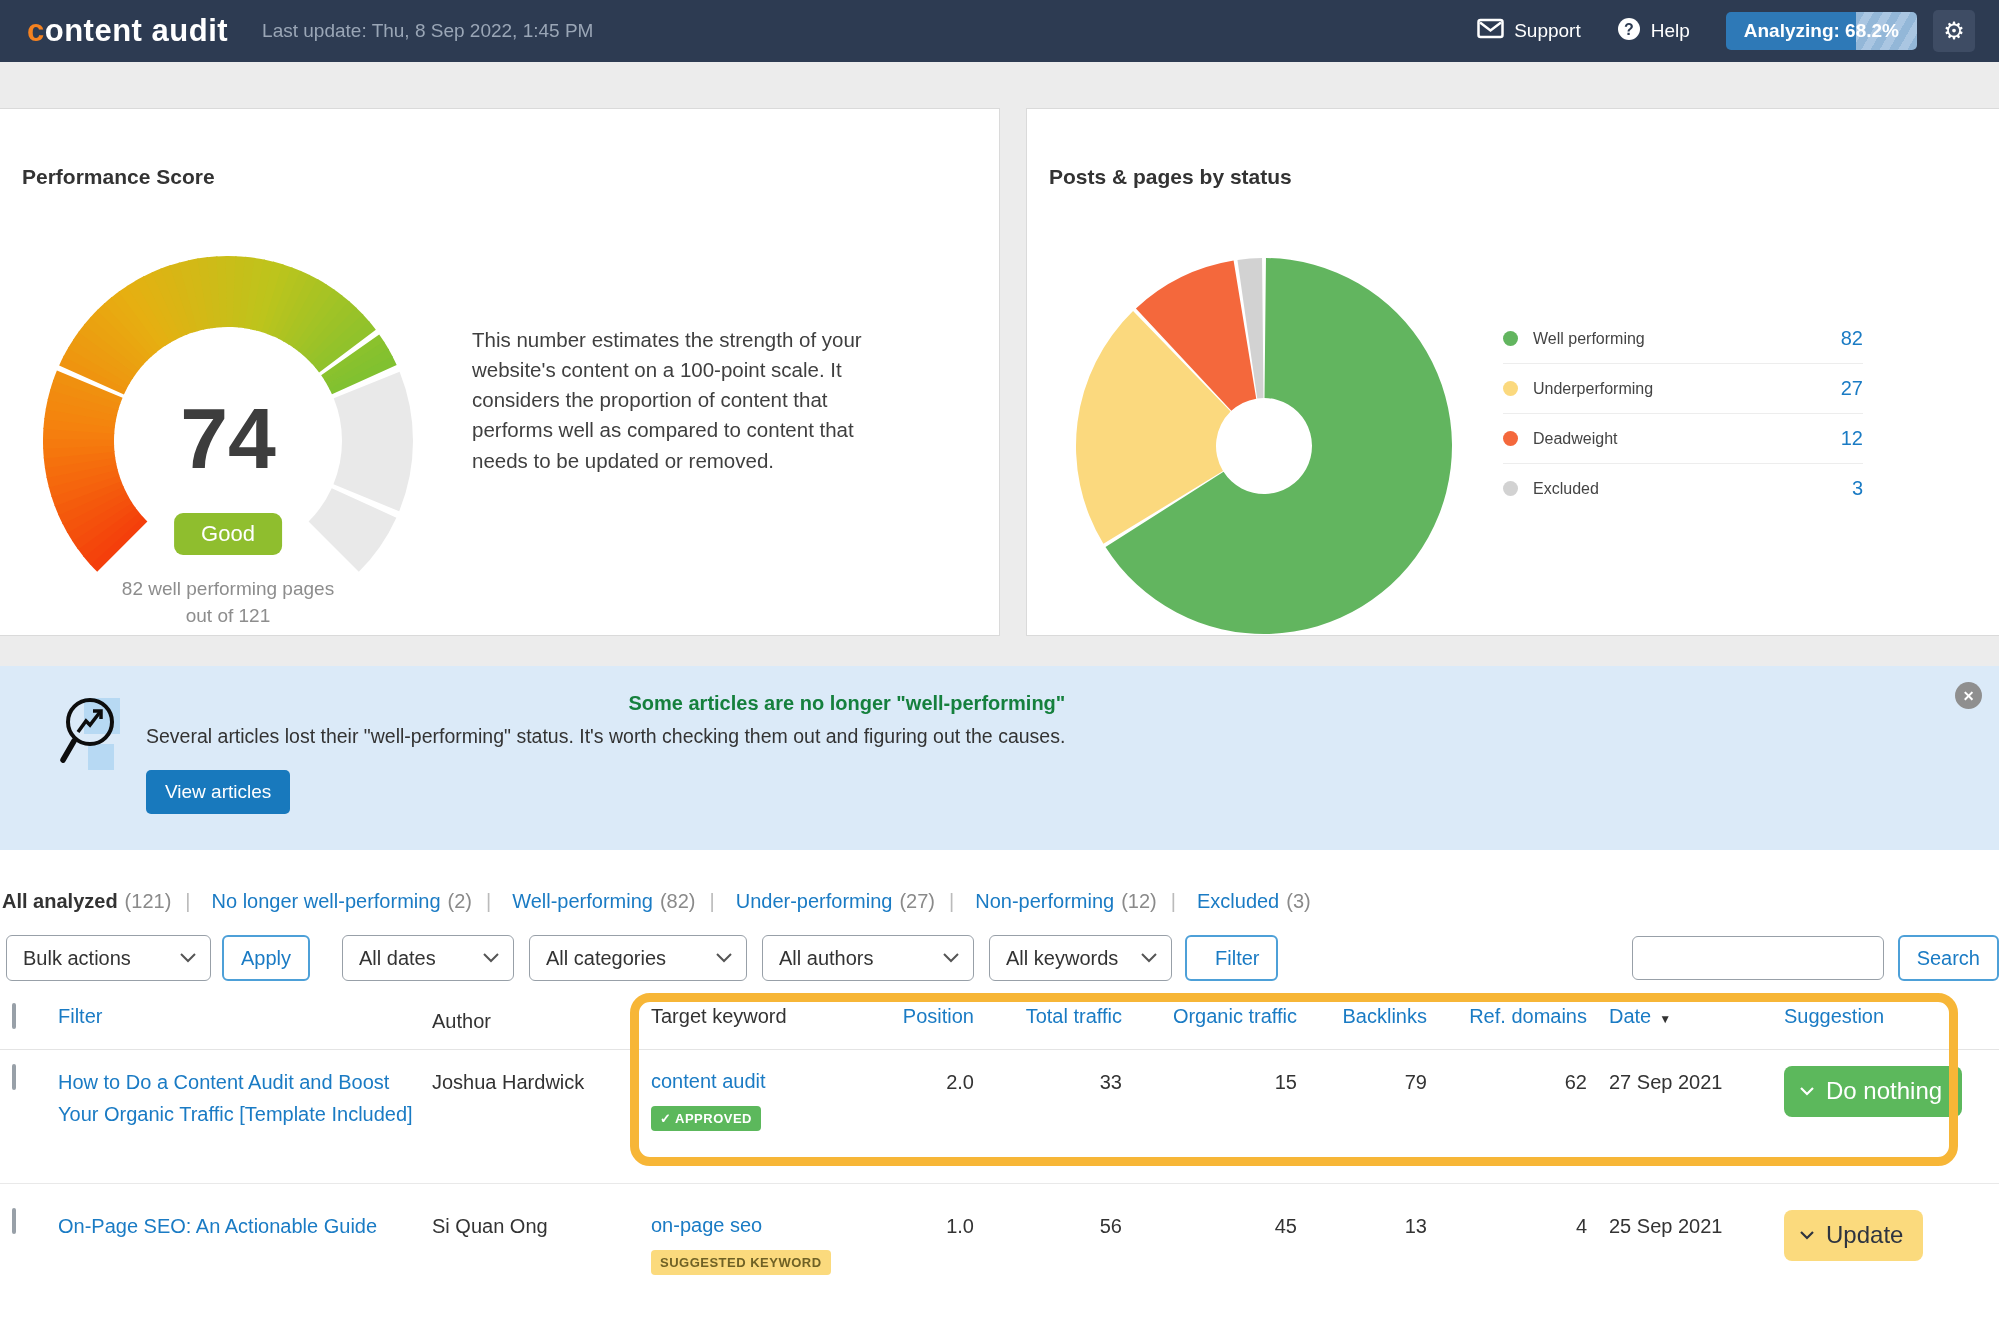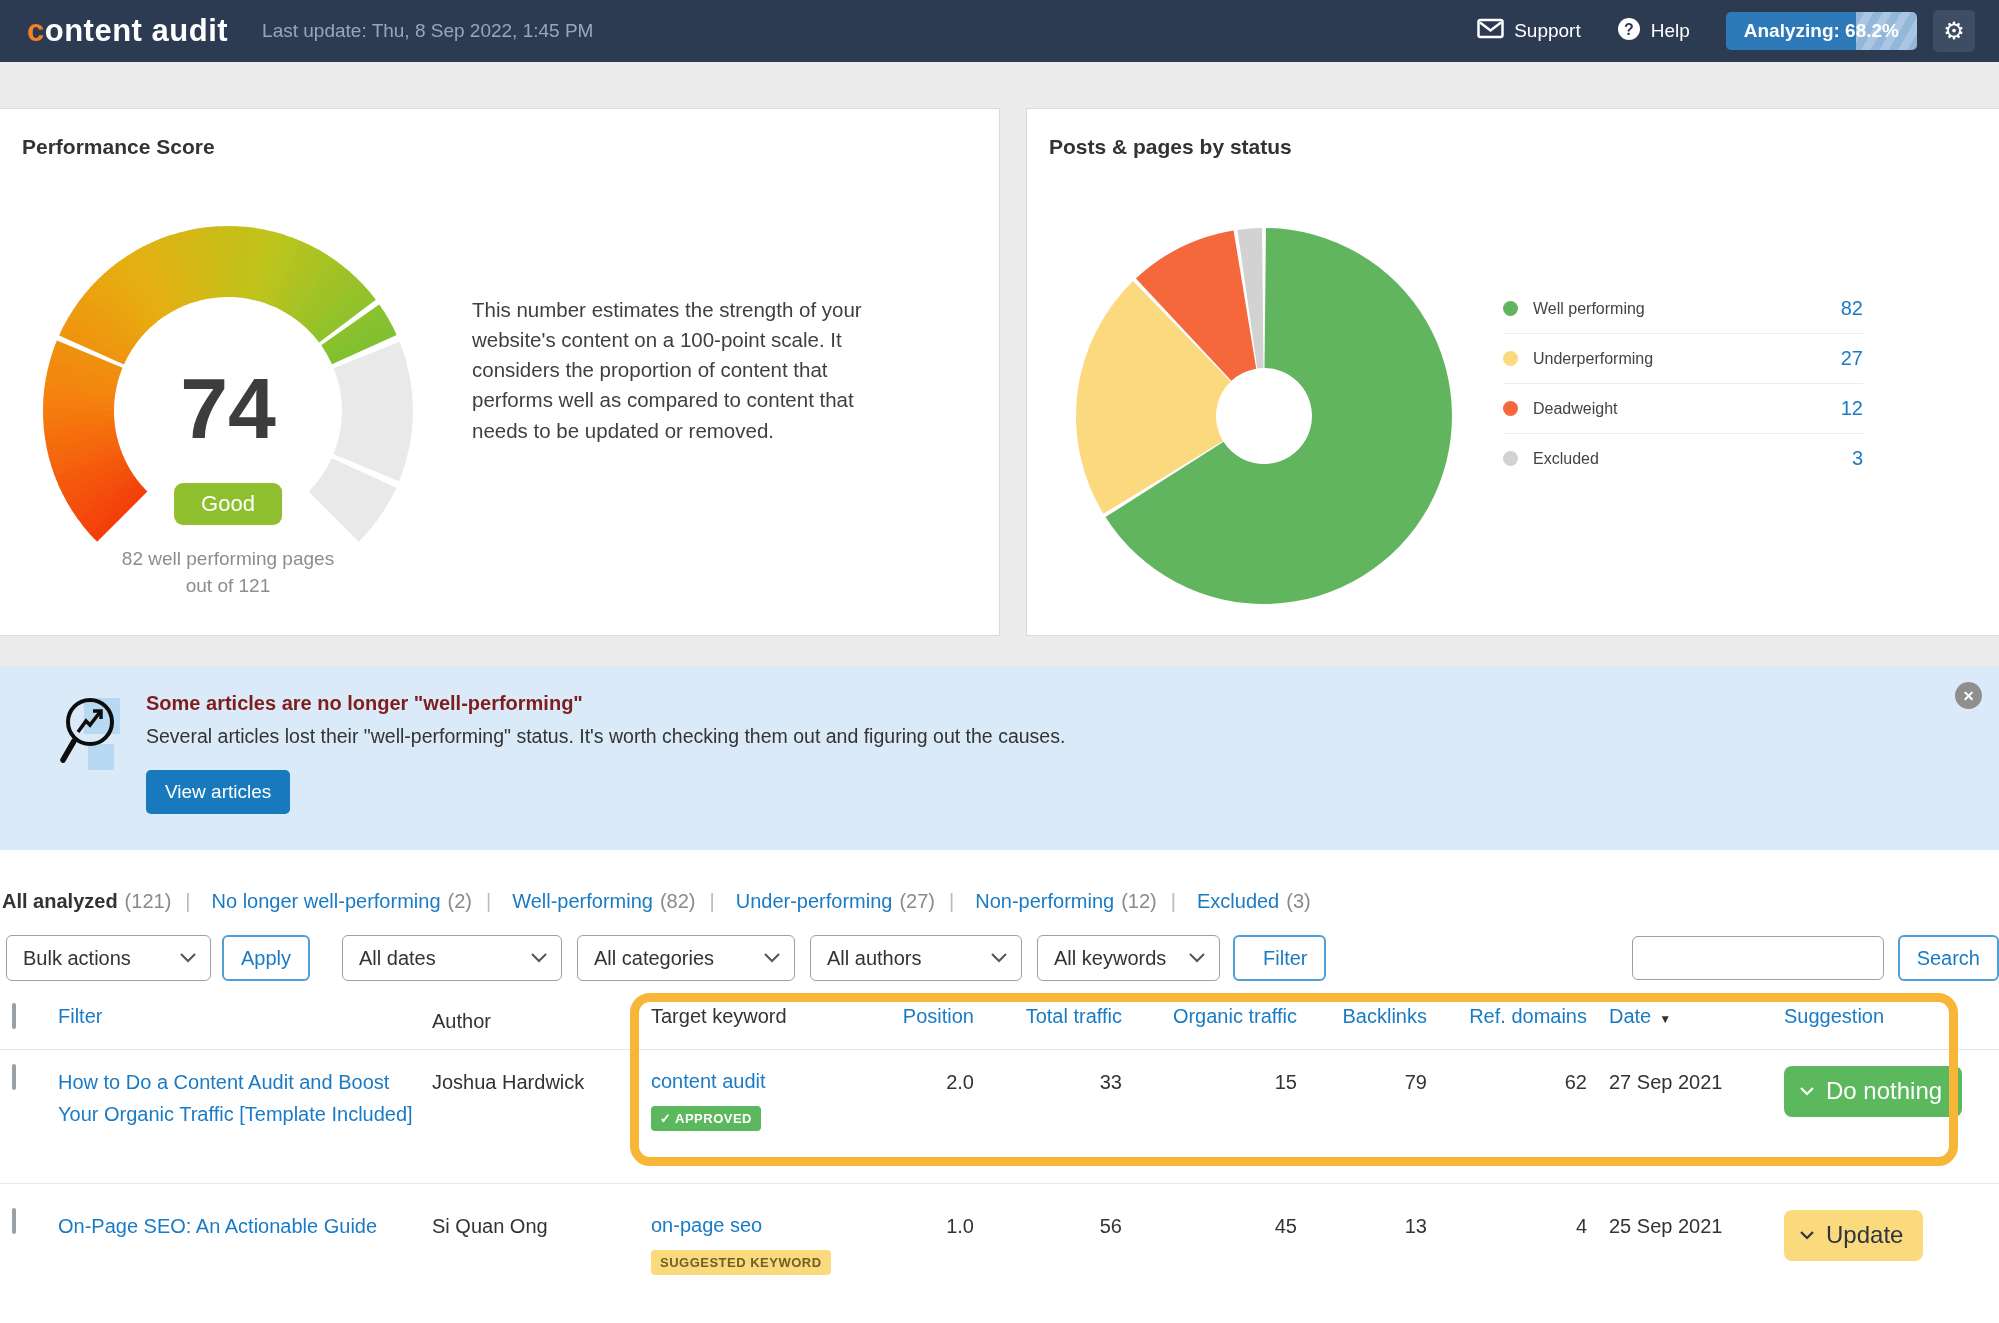--- a/index.html
+++ b/index.html
@@ -18,21 +18,21 @@
     background-image: linear-gradient(90deg, #2e79b7 0 68.2%, rgba(255,255,255,0) 68.2%),
                       repeating-linear-gradient(120deg, #93b7d8 0 8px, #aac6e2 8px 16px); }
   .gear-btn { width:42px; height:42px; background:#3e4c64; border-radius:5px; display:flex; align-items:center; justify-content:center;
     color:#fff; font-size:24px; cursor:pointer; }
 
   
   .panels { display:flex; gap:26px; margin-top:46px; height:528px; }
   .panel { background:#fff; border:1px solid #dadada; }
   .panel-left { width:1000px; border-left:none; }
   .panel-right { flex:1; border-right:none; }
-  .panel-title { font-size:21px; font-weight:bold; color:#333; padding:26px 0 0 22px; }
+  .panel-title { font-size:21px; font-weight:bold; color:#333; padding:26px 0 0 22px;margin-top:30px; }
   .panel-body { display:flex; margin-top:12px; }
 
   .gauge-col { position:relative; width:460px; height:440px; margin-top:30px; }
   #gauge-svg { display:block; margin-left:18px; }
   .gauge-num { position:absolute; left:18px; top:164px; width:420px; text-align:center;
     font-size:86px; font-weight:bold; color:#3d3d3d; line-height:1; }
   .gauge-badge { position:absolute; left:228px; top:282px; transform:translateX(-50%);
     background:#8fbe2e; color:#fff; font-size:22px; padding:8px 27px; border-radius:9px; }
   .gauge-caption { position:absolute; left:18px; top:345px; width:420px; text-align:center;
     color:#8d8d8d; font-size:19px; line-height:1.4; }
@@ -45,21 +45,21 @@
   .legend-dot { width:15px; height:15px; border-radius:50%; margin-right:15px; flex:none; }
   .legend-label { flex:1; font-size:16px; color:#444; }
   .legend-value { font-size:20px; color:#1a7bc4; }
 
   
   .banner { position:relative; margin-top:30px; background:#dbeaf8; padding:26px 0 36px 58px; display:flex; }
   .banner-icon { width:88px; flex:none; position:relative; }
   .banner-icon .sq1 { position:absolute; left:26px; top:6px; width:36px; height:36px; background:#b7d9f3; }
   .banner-icon .sq2 { position:absolute; left:30px; top:52px; width:26px; height:26px; background:#b7d9f3; }
   .banner-icon svg { position:relative; }
-  .banner-title { font-size:20px; font-weight:bold; color:#7f1d1d; }
+  .banner-title { font-size:20px; font-weight:bold; color:#15803d;text-align:right; }
   .banner-body { font-size:19.5px; color:#333; margin-top:10px; }
   .banner-btn { display:inline-block; margin-top:22px; background:#1879bd; color:#fff; font-size:19px;
     padding:11px 19px; border-radius:5px; border:none; cursor:pointer; font-family:inherit; }
   .banner-close { position:absolute; top:16px; right:17px; width:27px; height:27px; border-radius:50%;
     background:#8f8f8f; color:#fff; font-size:14px; font-weight:bold; display:flex; align-items:center; justify-content:center; cursor:pointer; }
 
   
   .content { background:#fff; padding-top:40px; min-height:480px; }
   .tabs { display:flex; align-items:center; padding-left:2px; font-size:20px; white-space:nowrap; }
   .tab { display:inline-flex; gap:7px; align-items:center; color:#1a7bc4; text-decoration:none; cursor:pointer; }
@@ -67,21 +67,21 @@
   .tab.active { color:#333; cursor:default; }
   .tab.active .lbl { font-weight:bold; }
   .tabs .tab:not(:first-child)::before { content:"|"; color:#bbb; font-weight:normal; margin:0 14px; }
 
   .toolbar { display:flex; align-items:center; margin-top:22px; padding-left:6px; padding-right:0; }
   .sel { height:46px; border:1px solid #98a0a8; border-radius:6px; background:#fff; display:flex; align-items:center;
     justify-content:space-between; padding:0 14px 0 16px; font-size:20px; color:#333; cursor:pointer; }
   .sel svg { margin-left:14px; flex:none; }
   .btn-outline { height:46px; border:2px solid #4da0d8; border-radius:6px; background:#fff; color:#1a7bc4;
     font-size:20px; padding:0 17px; display:flex; align-items:center; cursor:pointer; font-family:inherit; }
-  .w-bulk{width:205px;} .w-dates{width:220px; margin-left:32px;} .w-cat{width:218px; margin-left:15px;}
+  .w-bulk{width:205px;} .w-dates{width:172px; margin-left:32px;} .w-cat{width:218px; margin-left:15px;}
   .w-auth{width:212px; margin-left:15px;} .w-kw{width:183px; margin-left:15px;}
   .apply{margin-left:11px;} .filterb{margin-left:13px;padding-left:28px;}
   .search-box{ margin-left:auto; width:252px; height:44px; border:1px solid #98a0a8; border-radius:6px; background:#fff;
     font-size:20px; padding:0 12px; font-family:inherit; }
   .search-btn{ margin-left:14px; }
 
   
   .table-wrap { position:relative; margin-top:18px; }
   .highlight-box { position:absolute; left:630px; top:-6px; width:1328px; height:173px;
     border:9px solid #f7b637; border-radius:20px; pointer-events:none; z-index:3; }

